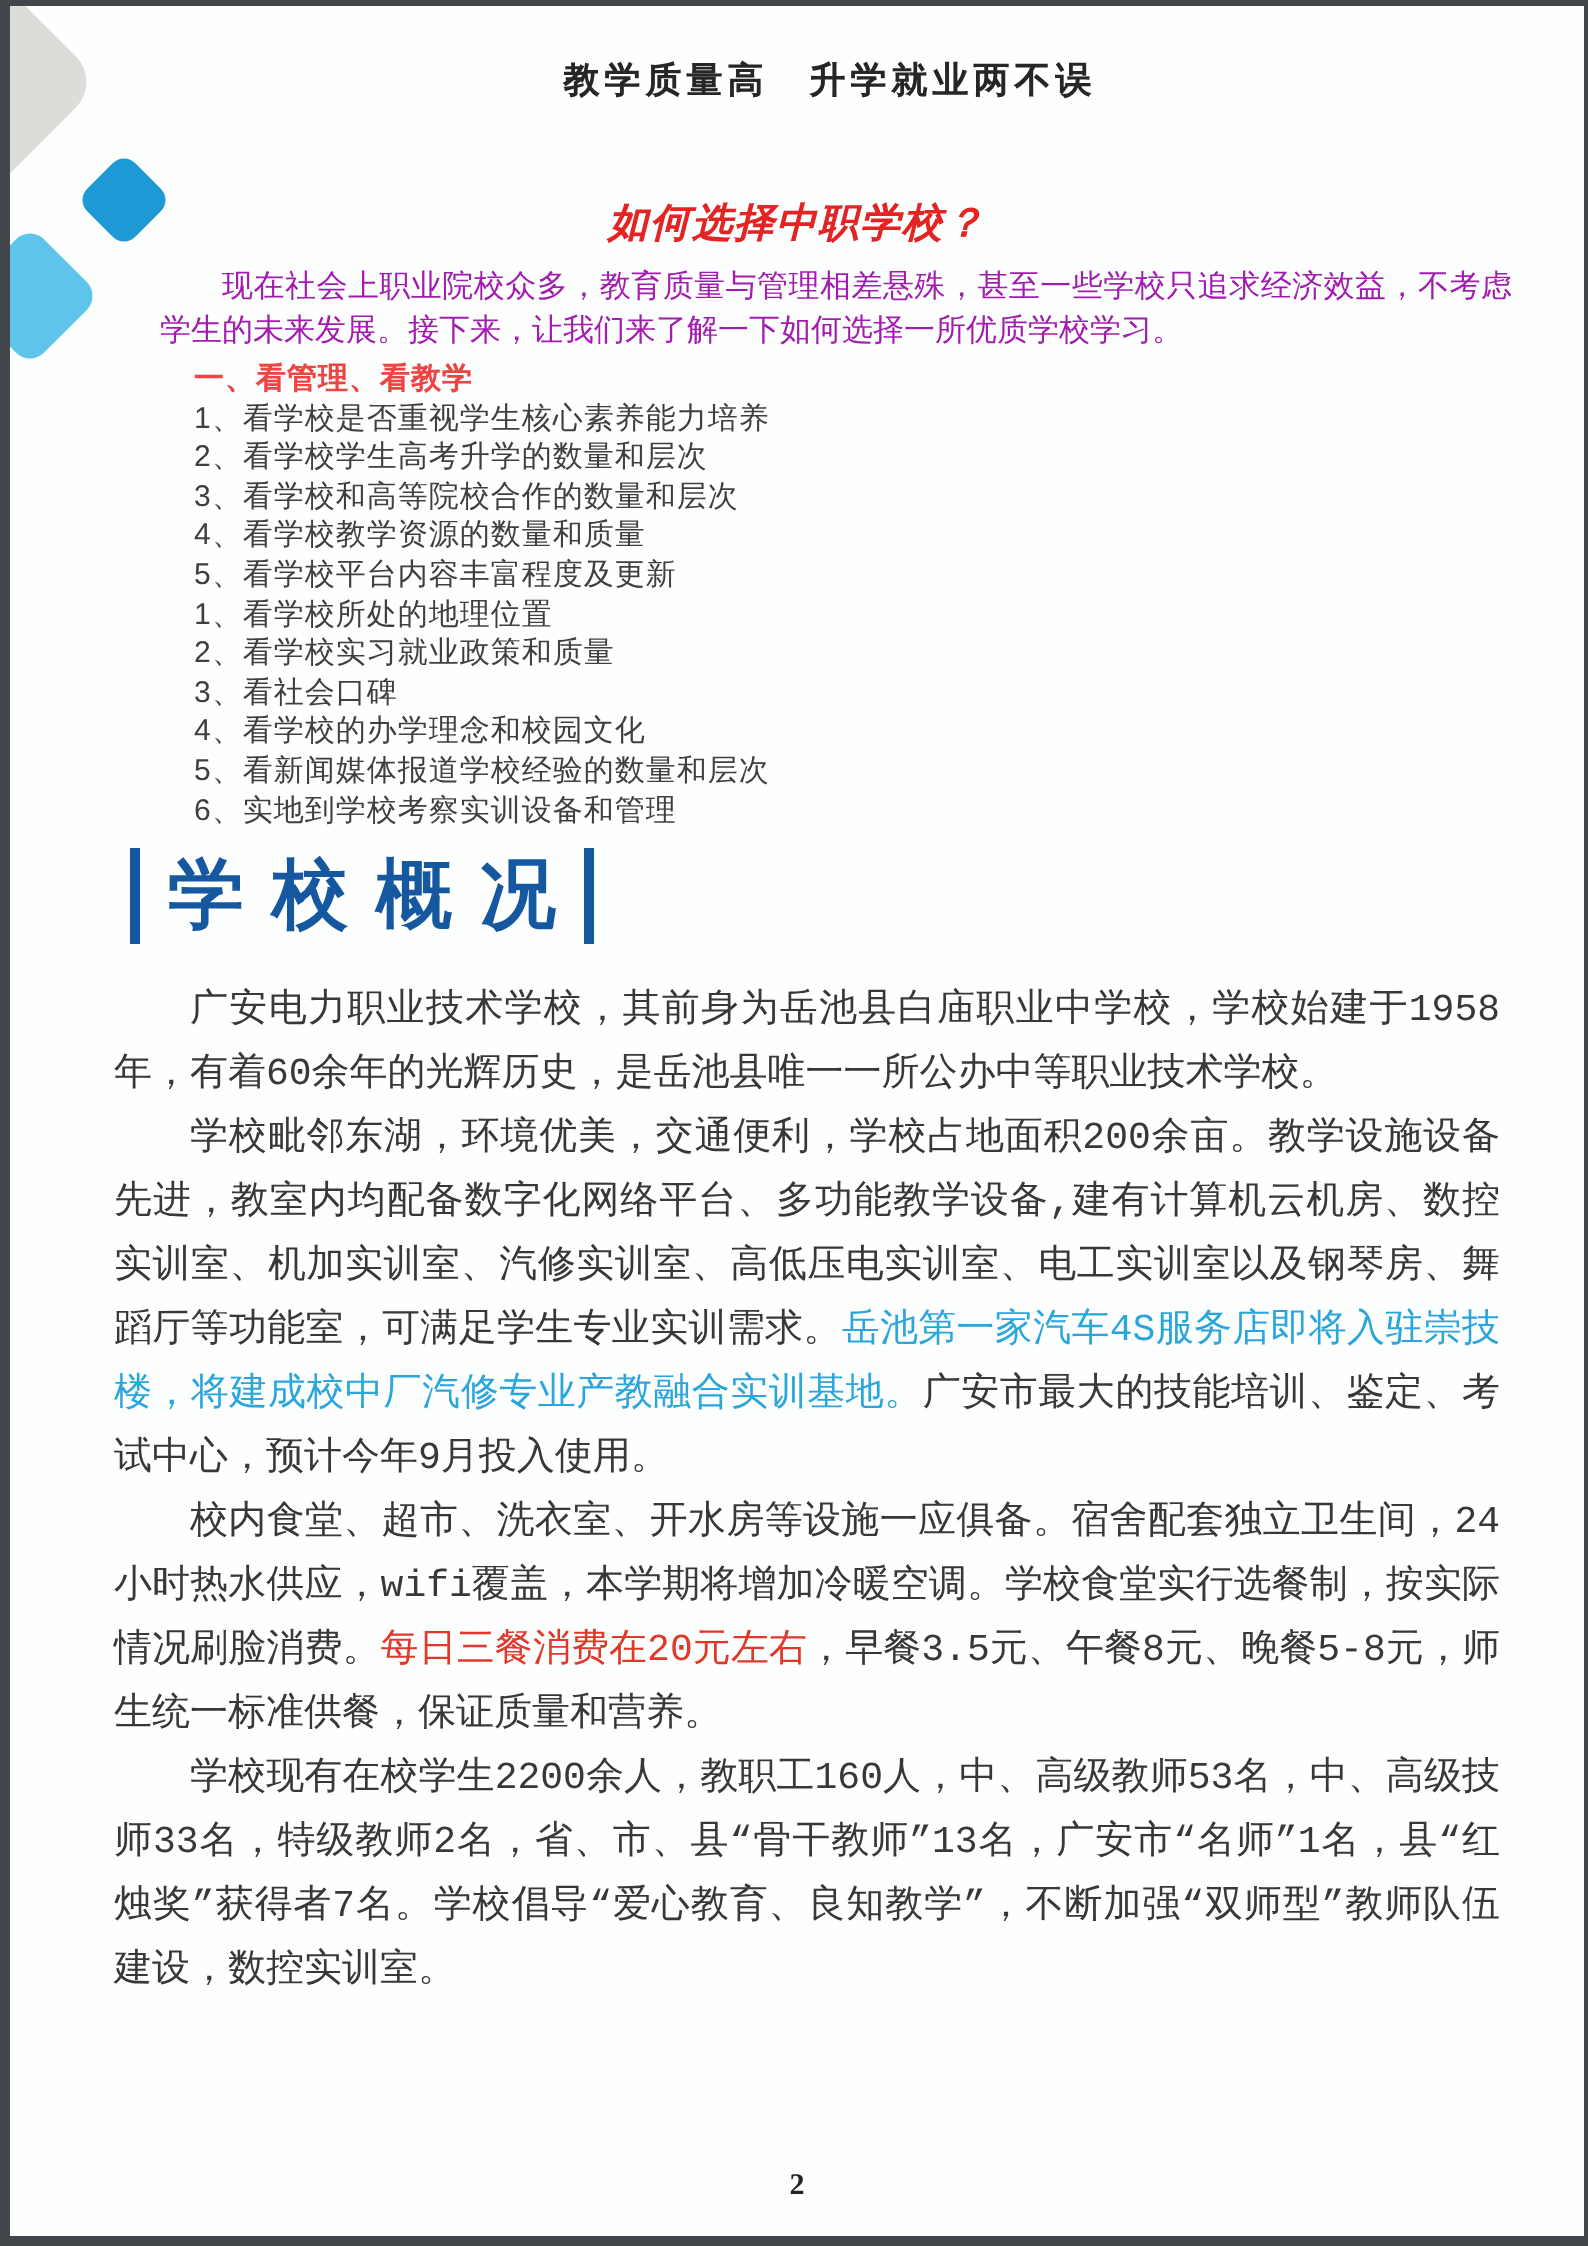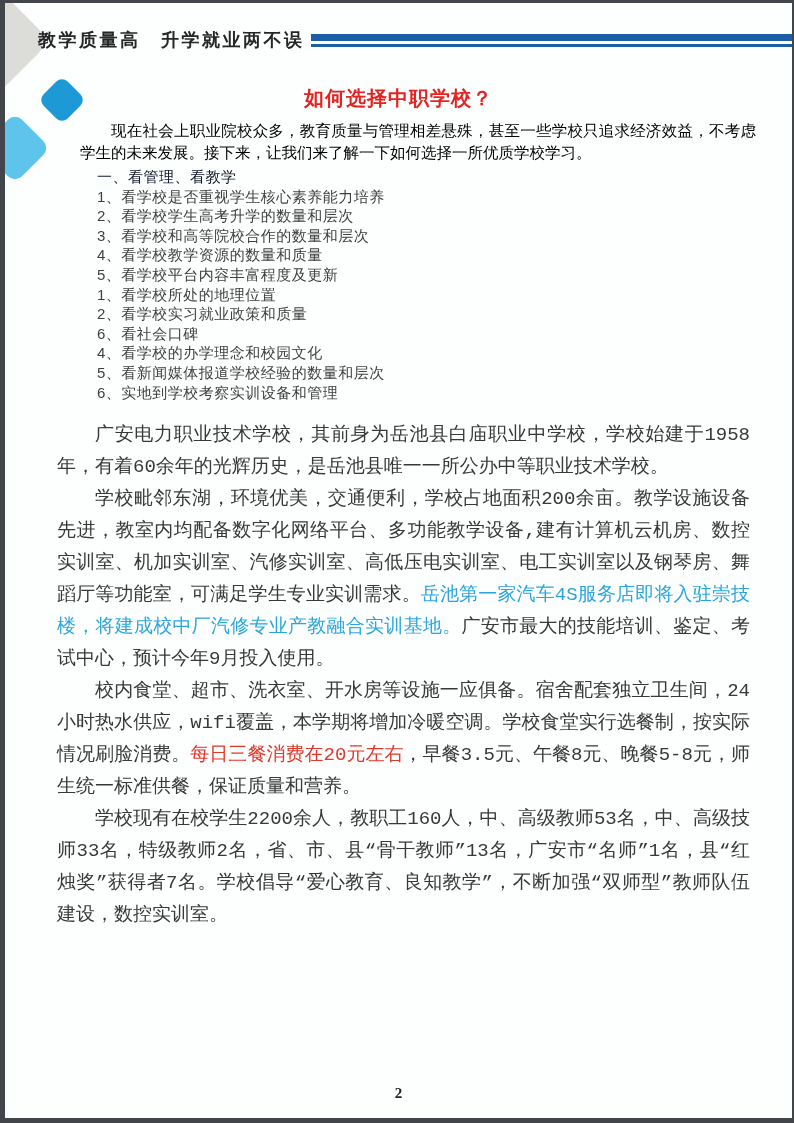--- a/index.html
+++ b/index.html
@@ -30,48 +30,48 @@
   .deco-diamond-light {
     position:absolute; left:-15px; top:120px;
     width:50px; height:50px;
     background:#5ec4ec; border-radius:10px;
     transform:rotate(45deg);
   }
   
   .masthead {
     display:flex; align-items:center;
     margin:25px 0 0 33px;
-    position:relative; z-index:2;
+    position:relative; z-index:2;flex-direction:column;
   }
   .slogan {
     font-family:"Liberation Serif", serif;
     font-weight:bold; font-size:18px;
     letter-spacing:2.5px; color:#262626;
     white-space:nowrap;
   }
   .rules { flex:1; margin-left:6px; }
   .rule-thick { height:7px; background:#1d5ca7; }
   .rule-thin  { height:2.5px; background:#1d5ca7; margin-top:3.5px; }
   
   .article-title {
     margin:33px 0 0; text-align:center;
     font-size:20px; font-weight:bold;
-    color:#e32422; letter-spacing:1px;
+    color:#e32422; letter-spacing:1px;font-style:italic;
   }
   .intro {
     margin:8px 36px 0 75px;
     font-size:15.5px; line-height:22px;
-    color:#000000; text-indent:2em; text-align:justify;
+    color:#a21caf; text-indent:2em; text-align:justify;
   }
   .guide-list {
     margin:3px 30px 0 92px;
     font-size:15px; line-height:19.6px;
     color:#3f3f3f; letter-spacing:0.5px;
   }
-  .list-heading { font-weight:normal; color:#0f172a; }
+  .list-heading { font-weight:bold; color:#ef4444; }
   
   .banner { display:flex; align-items:stretch; margin:9px 0 0 60px; height:48px; }
   .banner-bar { width:5px; background:#15589f; }
   .banner-text {
     font-size:38px; font-weight:bold; color:#15589f;
     letter-spacing:14px; line-height:48px;
     padding:0 0 0 14px;
   }
   
   .body-copy {
@@ -113,26 +113,31 @@
 
   <div class="guide-list">
     <div class="list-heading">一、看管理、看教学</div>
     <div class="list-item">1、看学校是否重视学生核心素养能力培养</div>
     <div class="list-item">2、看学校学生高考升学的数量和层次</div>
     <div class="list-item">3、看学校和高等院校合作的数量和层次</div>
     <div class="list-item">4、看学校教学资源的数量和质量</div>
     <div class="list-item">5、看学校平台内容丰富程度及更新</div>
     <div class="list-item">1、看学校所处的地理位置</div>
     <div class="list-item">2、看学校实习就业政策和质量</div>
-    <div class="list-item">6、看社会口碑</div>
+    <div class="list-item">3、看社会口碑</div>
     <div class="list-item">4、看学校的办学理念和校园文化</div>
     <div class="list-item">5、看新闻媒体报道学校经验的数量和层次</div>
     <div class="list-item">6、实地到学校考察实训设备和管理</div>
   </div>
 
+  <div class="banner">
+    <span class="banner-bar"></span>
+    <span class="banner-text">学校概况</span>
+    <span class="banner-bar"></span>
+  </div>
 
   <div class="body-copy">
     <p>广安电力职业技术学校，其前身为岳池县白庙职业中学校，学校始建于1958年，有着60余年的光辉历史，是岳池县唯一一所公办中等职业技术学校。</p>
     <p><span>学校毗邻东湖，环境优美，交通便利，学校占地面积200余亩。教学设施设备先进，教室内均配备数字化网络平台、多功能教学设备,建有计算机云机房、数控实训室、机加实训室、汽修实训室、高低压电实训室、电工实训室以及钢琴房、舞蹈厅等功能室，可满足学生专业实训需求。</span><span class="hl-cyan">岳池第一家汽车4S服务店即将入驻崇技楼，将建成校中厂汽修专业产教融合实训基地。</span><span>广安市最大的技能培训、鉴定、考试中心，预计今年9月投入使用。</span></p>
     <p><span>校内食堂、超市、洗衣室、开水房等设施一应俱备。宿舍配套独立卫生间，24小时热水供应，wifi覆盖，本学期将增加冷暖空调。学校食堂实行选餐制，按实际情况刷脸消费。</span><span class="hl-red">每日三餐消费在20元左右</span><span>，早餐3.5元、午餐8元、晚餐5-8元，师生统一标准供餐，保证质量和营养。</span></p>
     <p>学校现有在校学生2200余人，教职工160人，中、高级教师53名，中、高级技师33名，特级教师2名，省、市、县“骨干教师”13名，广安市“名师”1名，县“红烛奖”获得者7名。学校倡导“爱心教育、良知教学”，不断加强“双师型”教师队伍建设，数控实训室。</p>
   </div>
 
   <div class="page-number">2</div>
 

